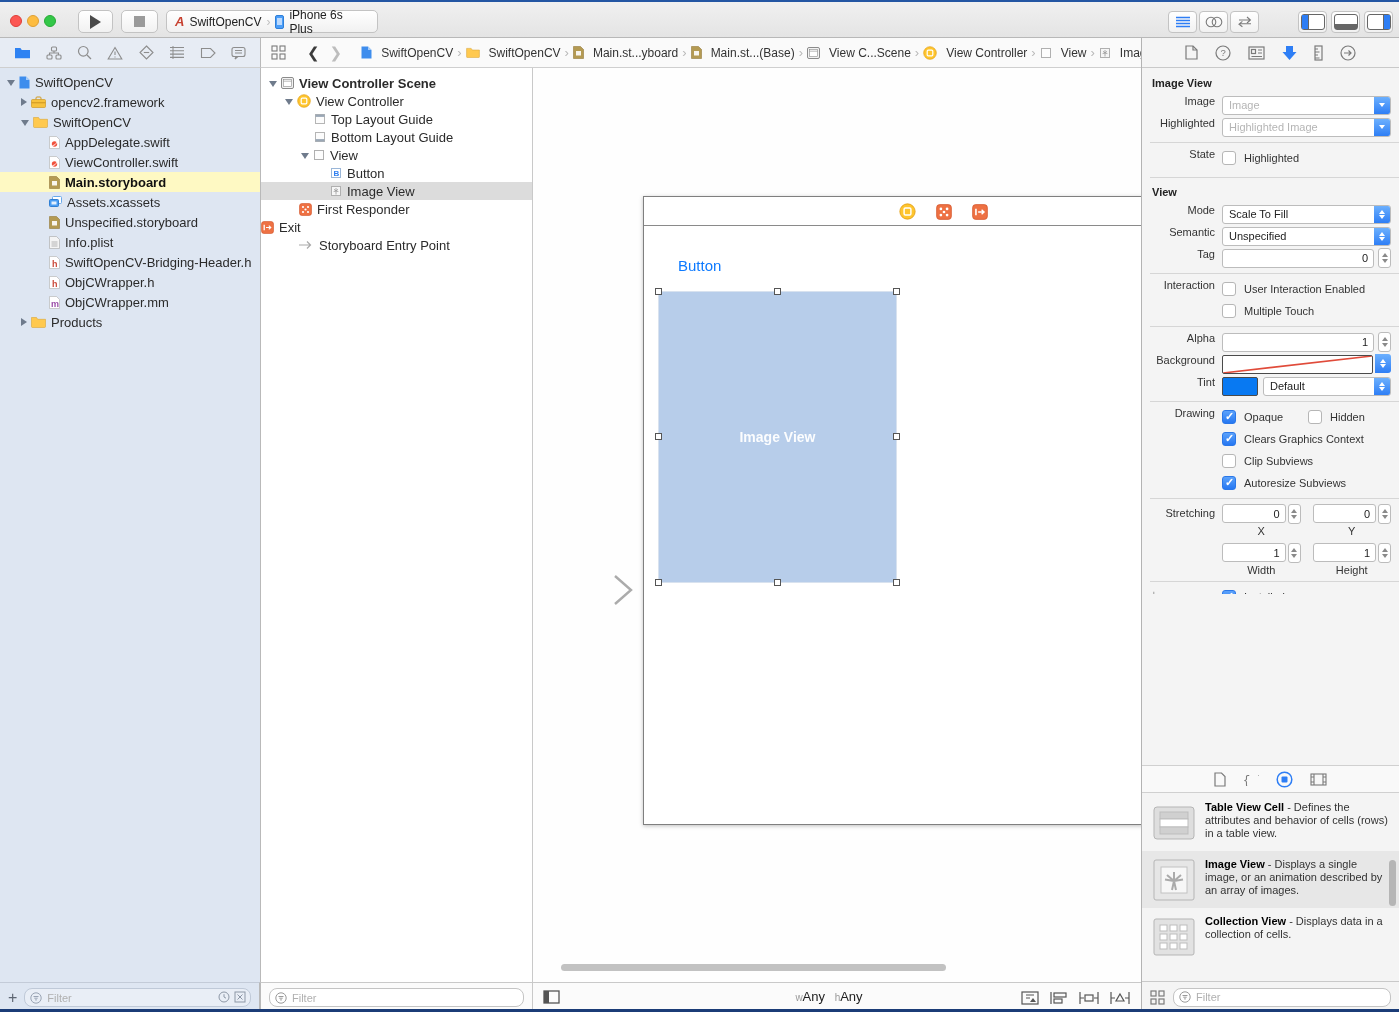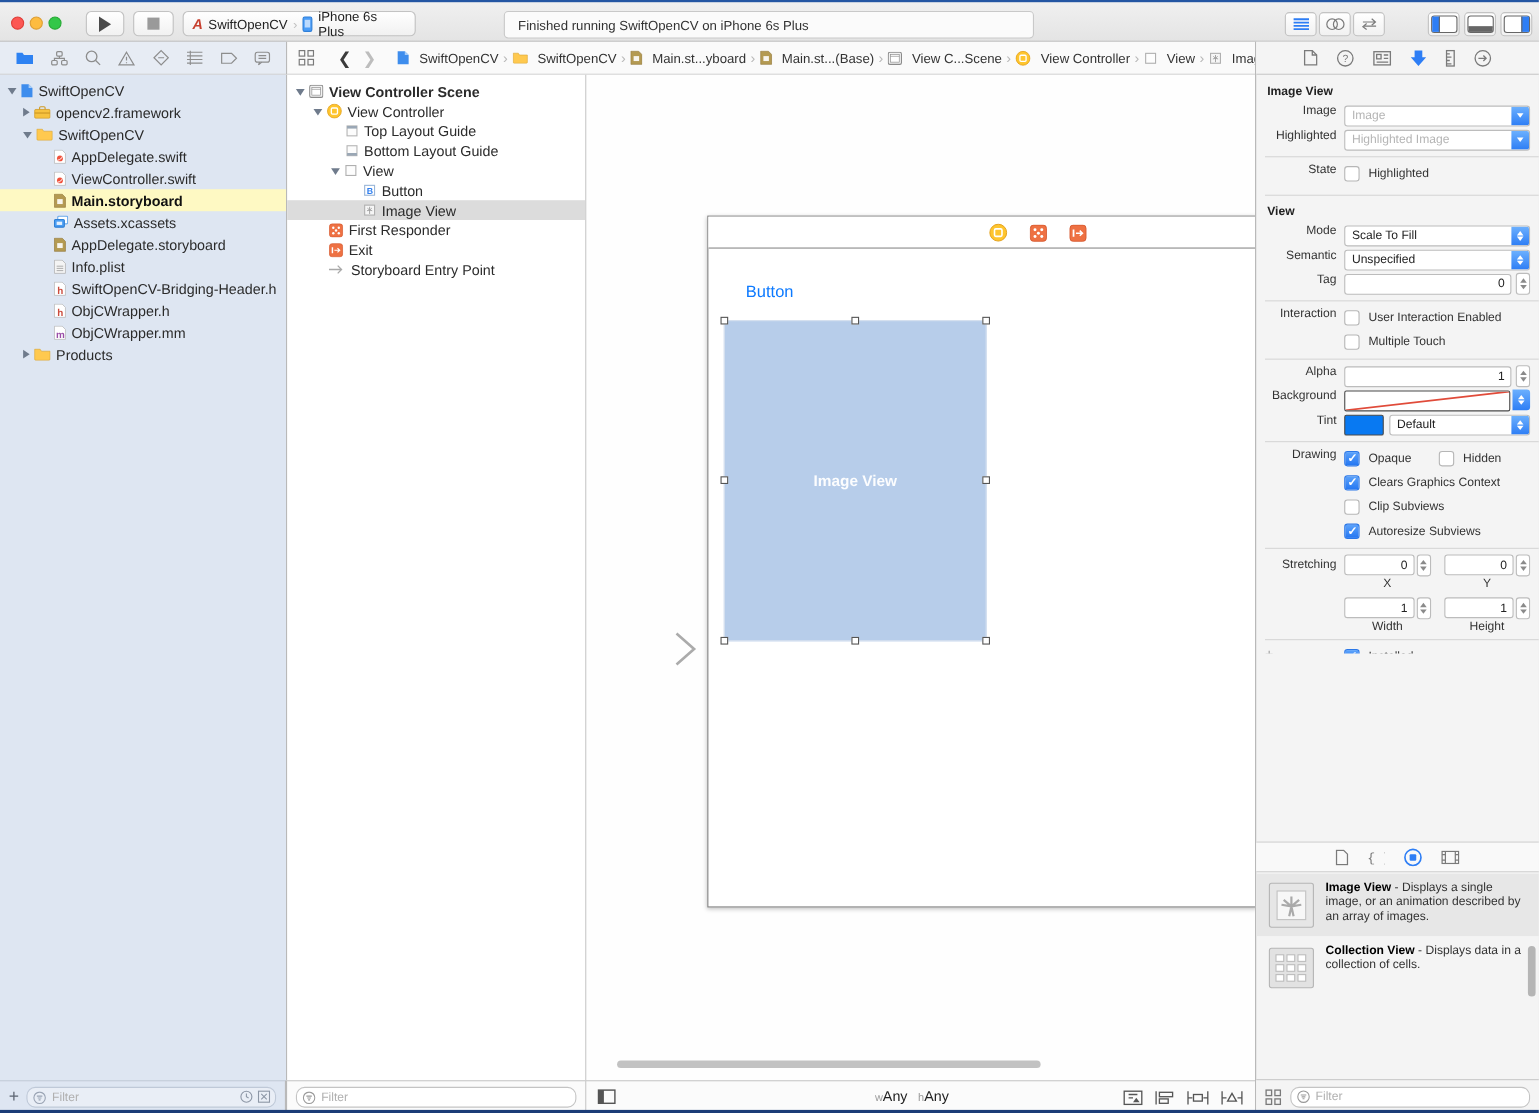--- a/index.html
+++ b/index.html
@@ -145,23 +145,20 @@
     </div>
 
   <div class="abs scheme">
     <span class="applogo">A</span>
     <span>SwiftOpenCV</span>
     <span class="crumb-gt">›</span>
     <span class="phone-ic"></span>
     <span>iPhone 6s Plus</span>
   </div>
 
-  <div class="abs statusfield">
-    <span>Finished running SwiftOpenCV on iPhone 6s Plus</span>
-  </div>
 
   <div class="abs edgroup" style="left:1168px;">
     <div class="edbtn">
       <svg width="16" height="12" viewBox="0 0 16 12">
           <path d="M1 1.5h14M1 4.5h14M1 7.5h14M1 10.5h14" stroke="#2e7ef5" stroke-width="1.6"></path>
         </svg>
     </div>
     <div class="edbtn">
       <svg width="18" height="12" viewBox="0 0 18 12">
           <circle cx="6" cy="6" r="4.8" fill="none" stroke="#7a7a7a" stroke-width="1.1"></circle>
@@ -381,21 +378,21 @@
         <rect x=".5" y="3.5" width="9" height="7" rx="1" fill="#4a9df3" stroke="#2f7fd4"></rect>
         <rect x="2.5" y="5.5" width="5" height="3" fill="#fff" opacity=".85"></rect>
       </svg>
     <span>Assets.xcassets</span>
   </div>
   <div class="navrow" style="padding-left:49px;">
     <svg class="ic" width="11" height="13" viewBox="0 0 11 13">
         <path d="M.5 .5h7L10.5 3.5v9H.5z" fill="#b49a52" stroke="#93783a" stroke-width=".6"></path>
         <rect x="3" y="5" width="5" height="4.5" fill="#fff" opacity=".9"></rect>
       </svg>
-    <span>AppDelegate.storyboard</span>
+    <span>Unspecified.storyboard</span>
   </div>
   <div class="navrow" style="padding-left:49px;">
     <svg class="ic" width="11" height="13" viewBox="0 0 11 13">
         <path d="M.5 .5h7L10.5 3.5v9H.5z" fill="#f4f4f4" stroke="#b0b0b0" stroke-width=".7"></path>
         <path d="M2.5 6h6M2.5 8h6M2.5 10h6" stroke="#9a9a9a" stroke-width=".7"></path>
       </svg>
     <span>Info.plist</span>
   </div>
   <div class="navrow" style="padding-left:49px;">
     <svg class="ic" width="11" height="13" viewBox="0 0 11 13">
@@ -507,21 +504,21 @@
     <svg class="ic" width="13" height="13" viewBox="0 0 13 13">
         <rect x=".5" y=".5" width="12" height="12" rx="2.5" fill="#ee7143" stroke="#d4552b" stroke-width=".6"></rect>
         <circle cx="4" cy="4" r="1.1" fill="#fff"></circle>
         <circle cx="9" cy="4" r="1.1" fill="#fff"></circle>
         <circle cx="4" cy="9" r="1.1" fill="#fff"></circle>
         <circle cx="9" cy="9" r="1.1" fill="#fff"></circle>
         <circle cx="6.5" cy="6.5" r="1.1" fill="#fff"></circle>
       </svg>
     <span>First Responder</span>
   </div>
-  <div class="outrow" style="padding-left:38px;">
+  <div class="outrow" style="">
     <svg class="ic" width="13" height="13" viewBox="0 0 13 13">
         <rect x=".5" y=".5" width="12" height="12" rx="2.5" fill="#ee7143" stroke="#d4552b" stroke-width=".6"></rect>
         <path d="M3.2 3.8v5.4" stroke="#fff" stroke-width="1.3"></path>
         <path d="M5 6.5h4.6M7.8 4.6l2 1.9-2 1.9" stroke="#fff" stroke-width="1.1" fill="none"></path>
       </svg>
     <span>Exit</span>
   </div>
   <div class="outrow" style="padding-left:38px;">
     <svg class="ic" width="15" height="10" viewBox="0 0 15 10">
         <path d="M0 5h11M8 1.5 11.5 5 8 8.5" stroke="#a9a9a9" stroke-width="1.2" fill="none"></path>
@@ -888,20 +885,29 @@
         <circle cx="8.5" cy="8.5" r="7.3" fill="none" stroke="#2e7ef5" stroke-width="1.5"></circle>
         <rect x="5.5" y="5.5" width="6" height="6" rx="1" fill="#2e7ef5"></rect>
       </svg>
     <svg width="17" height="13" viewBox="0 0 17 13" fill="none" stroke="#7a7a7a" stroke-width="1.1">
         <rect x="1" y="1" width="15" height="11"></rect>
         <path d="M4 1v11M13 1v11M1 4h3M1 9h3M13 4h3M13 9h3"></path>
       </svg>
   </div>
 
   <div class="liblist">
+    <div class="libitem">
+      <svg class="libicon" viewBox="0 0 44 44">
+        <rect x="2" y="6" width="40" height="32" rx="3" fill="#dedede" stroke="#b5b5b5"></rect>
+        <rect x="8" y="11" width="28" height="7" fill="#d0d0d0" stroke="#bdbdbd"></rect>
+        <rect x="8" y="18" width="28" height="8" fill="#ffffff" stroke="#bdbdbd"></rect>
+        <rect x="8" y="26" width="28" height="7" fill="#d0d0d0" stroke="#bdbdbd"></rect>
+      </svg>
+      <div class="libtext"><b>Table View Cell</b><span> - Defines the attributes and behavior of cells (rows) in a table view.</span></div>
+    </div>
     <div class="libitem sel">
       <svg class="libicon" viewBox="0 0 44 44">
         <rect x="2" y="2" width="40" height="40" rx="2" fill="#e6e6e6" stroke="#b5b5b5"></rect>
         <rect x="9" y="9" width="26" height="26" fill="#f7f7f7" stroke="#c2c2c2"></rect>
         <g stroke="#aaaaaa" stroke-width="2" fill="none">
             <path d="M22 14v9M22 23l-7-6M22 23l7-6M22 23l-9-1.5M22 23l9-1.5M22 23l-2 9M22 23l2 9"></path>
           </g>
       </svg>
       <div class="libtext"><b>Image View</b><span> - Displays a single image, or an animation described by an array of images.</span></div>
     </div>

